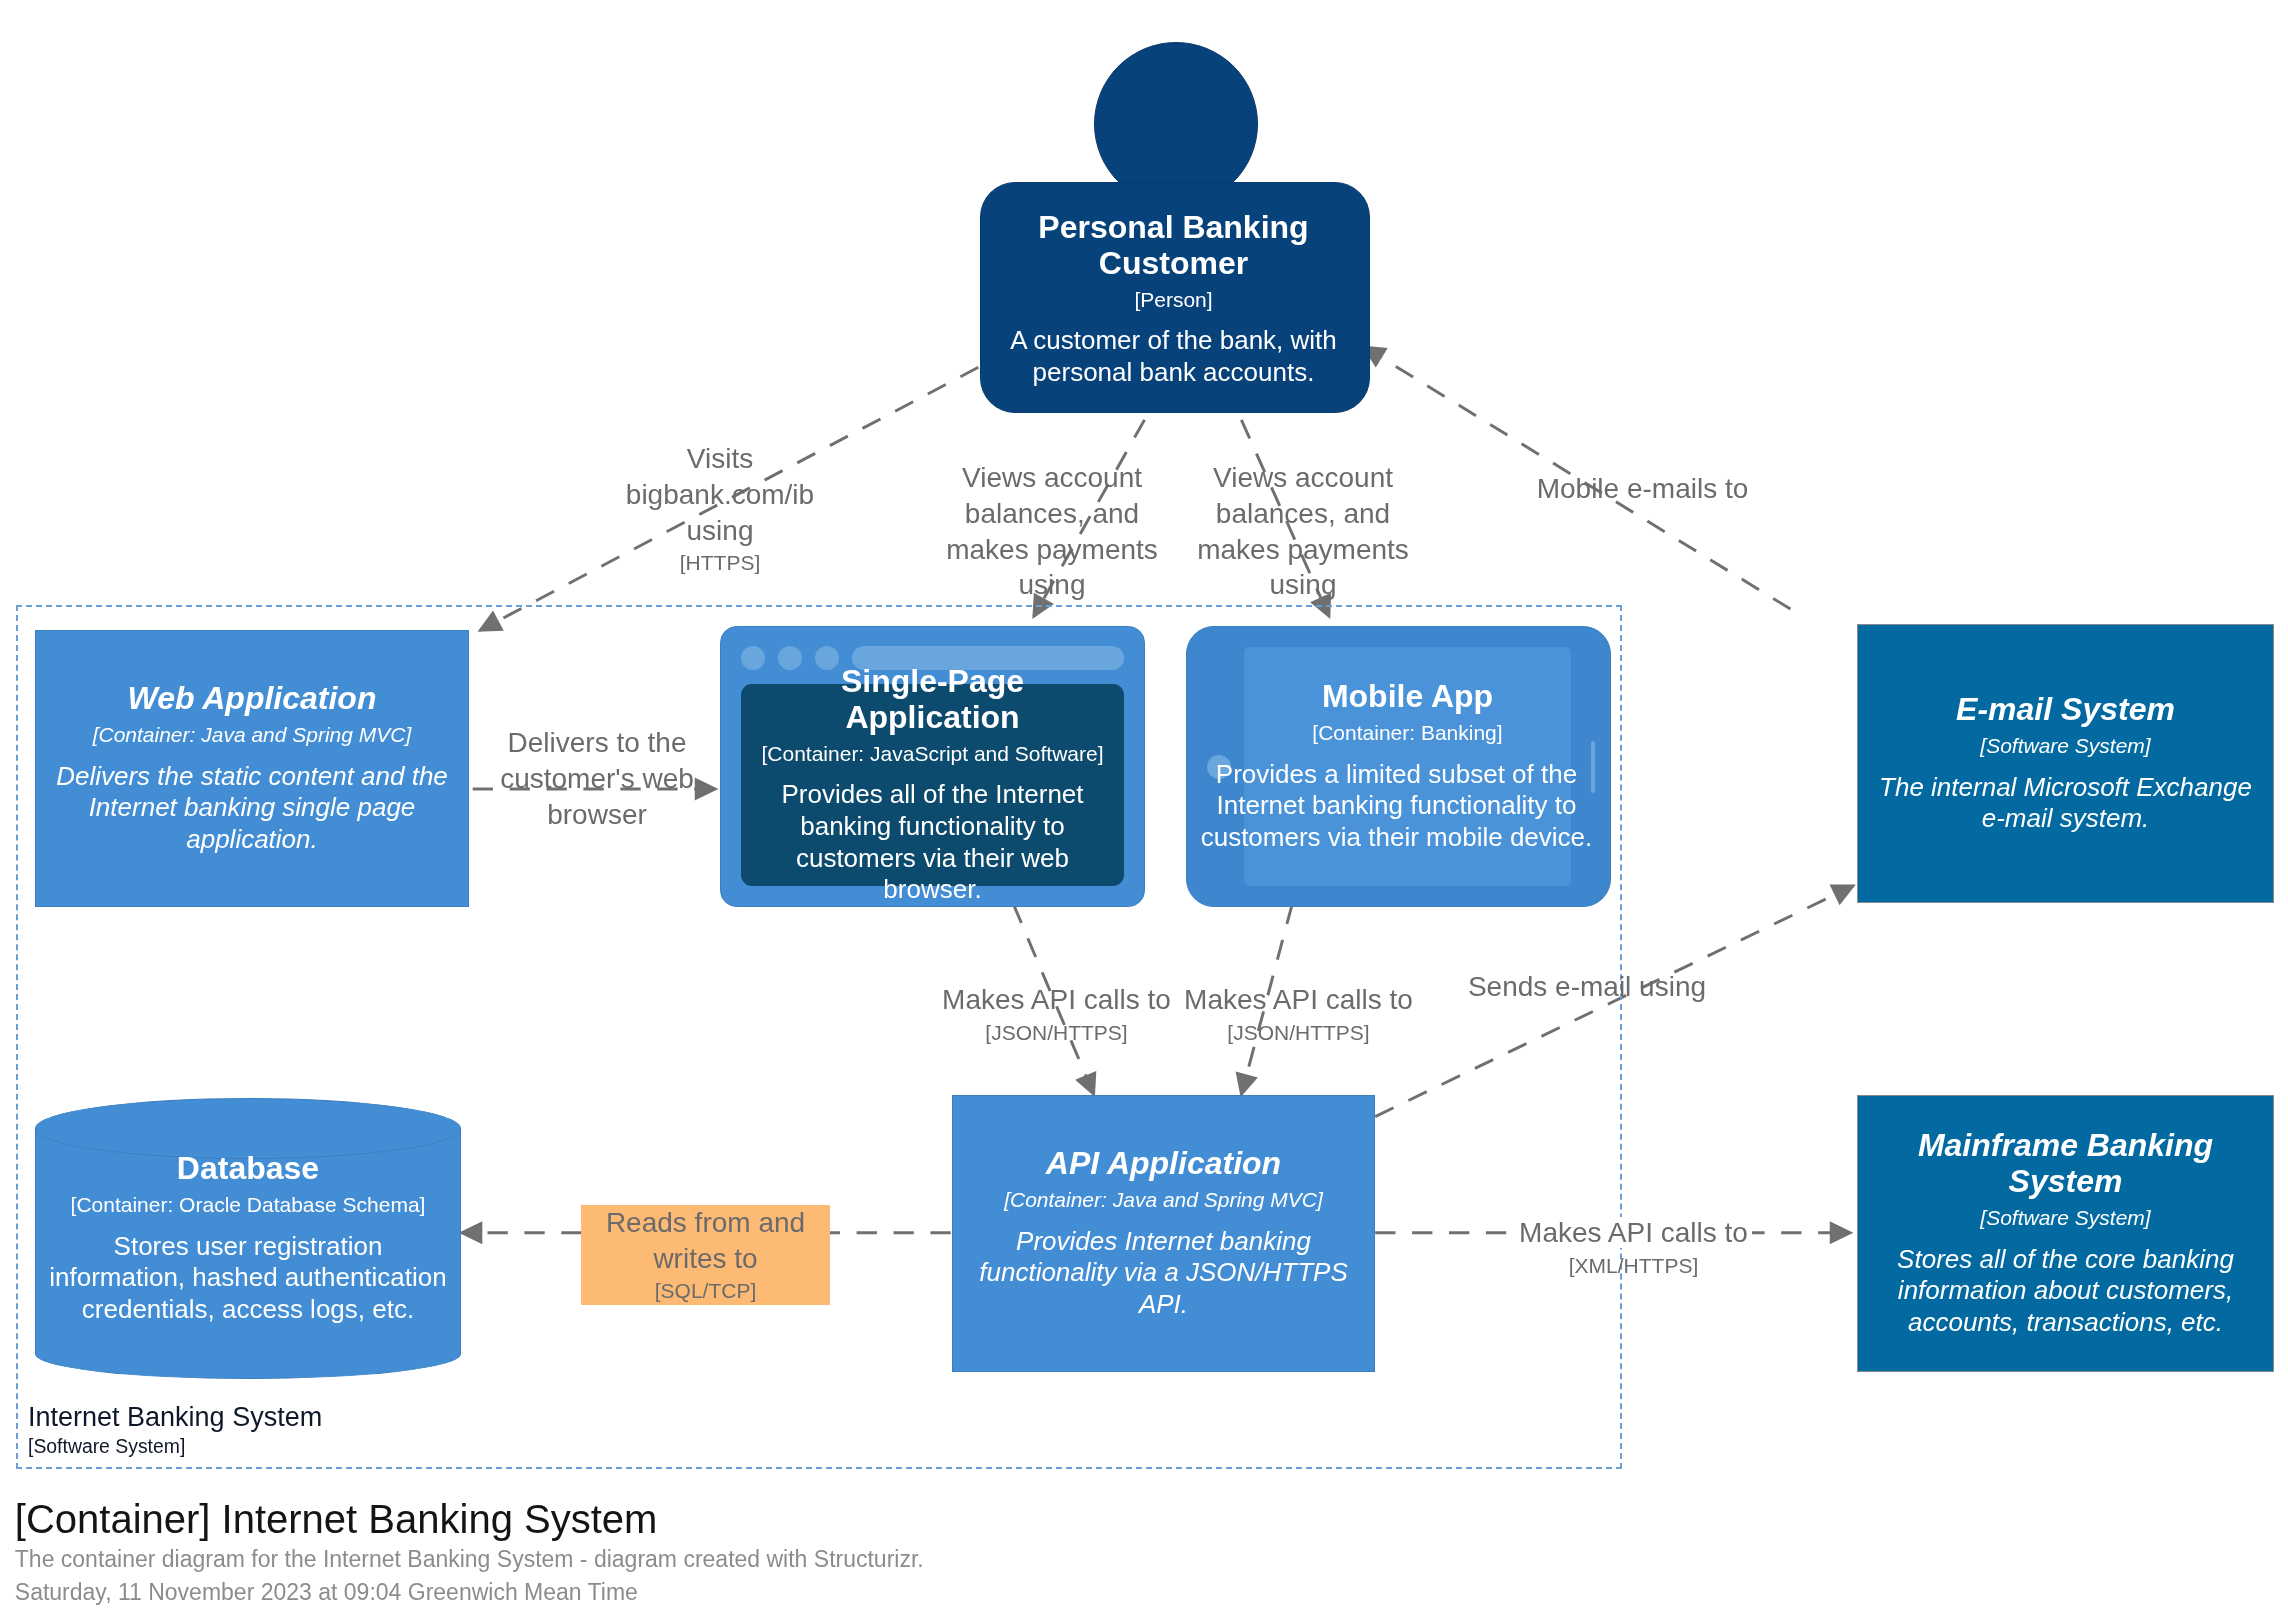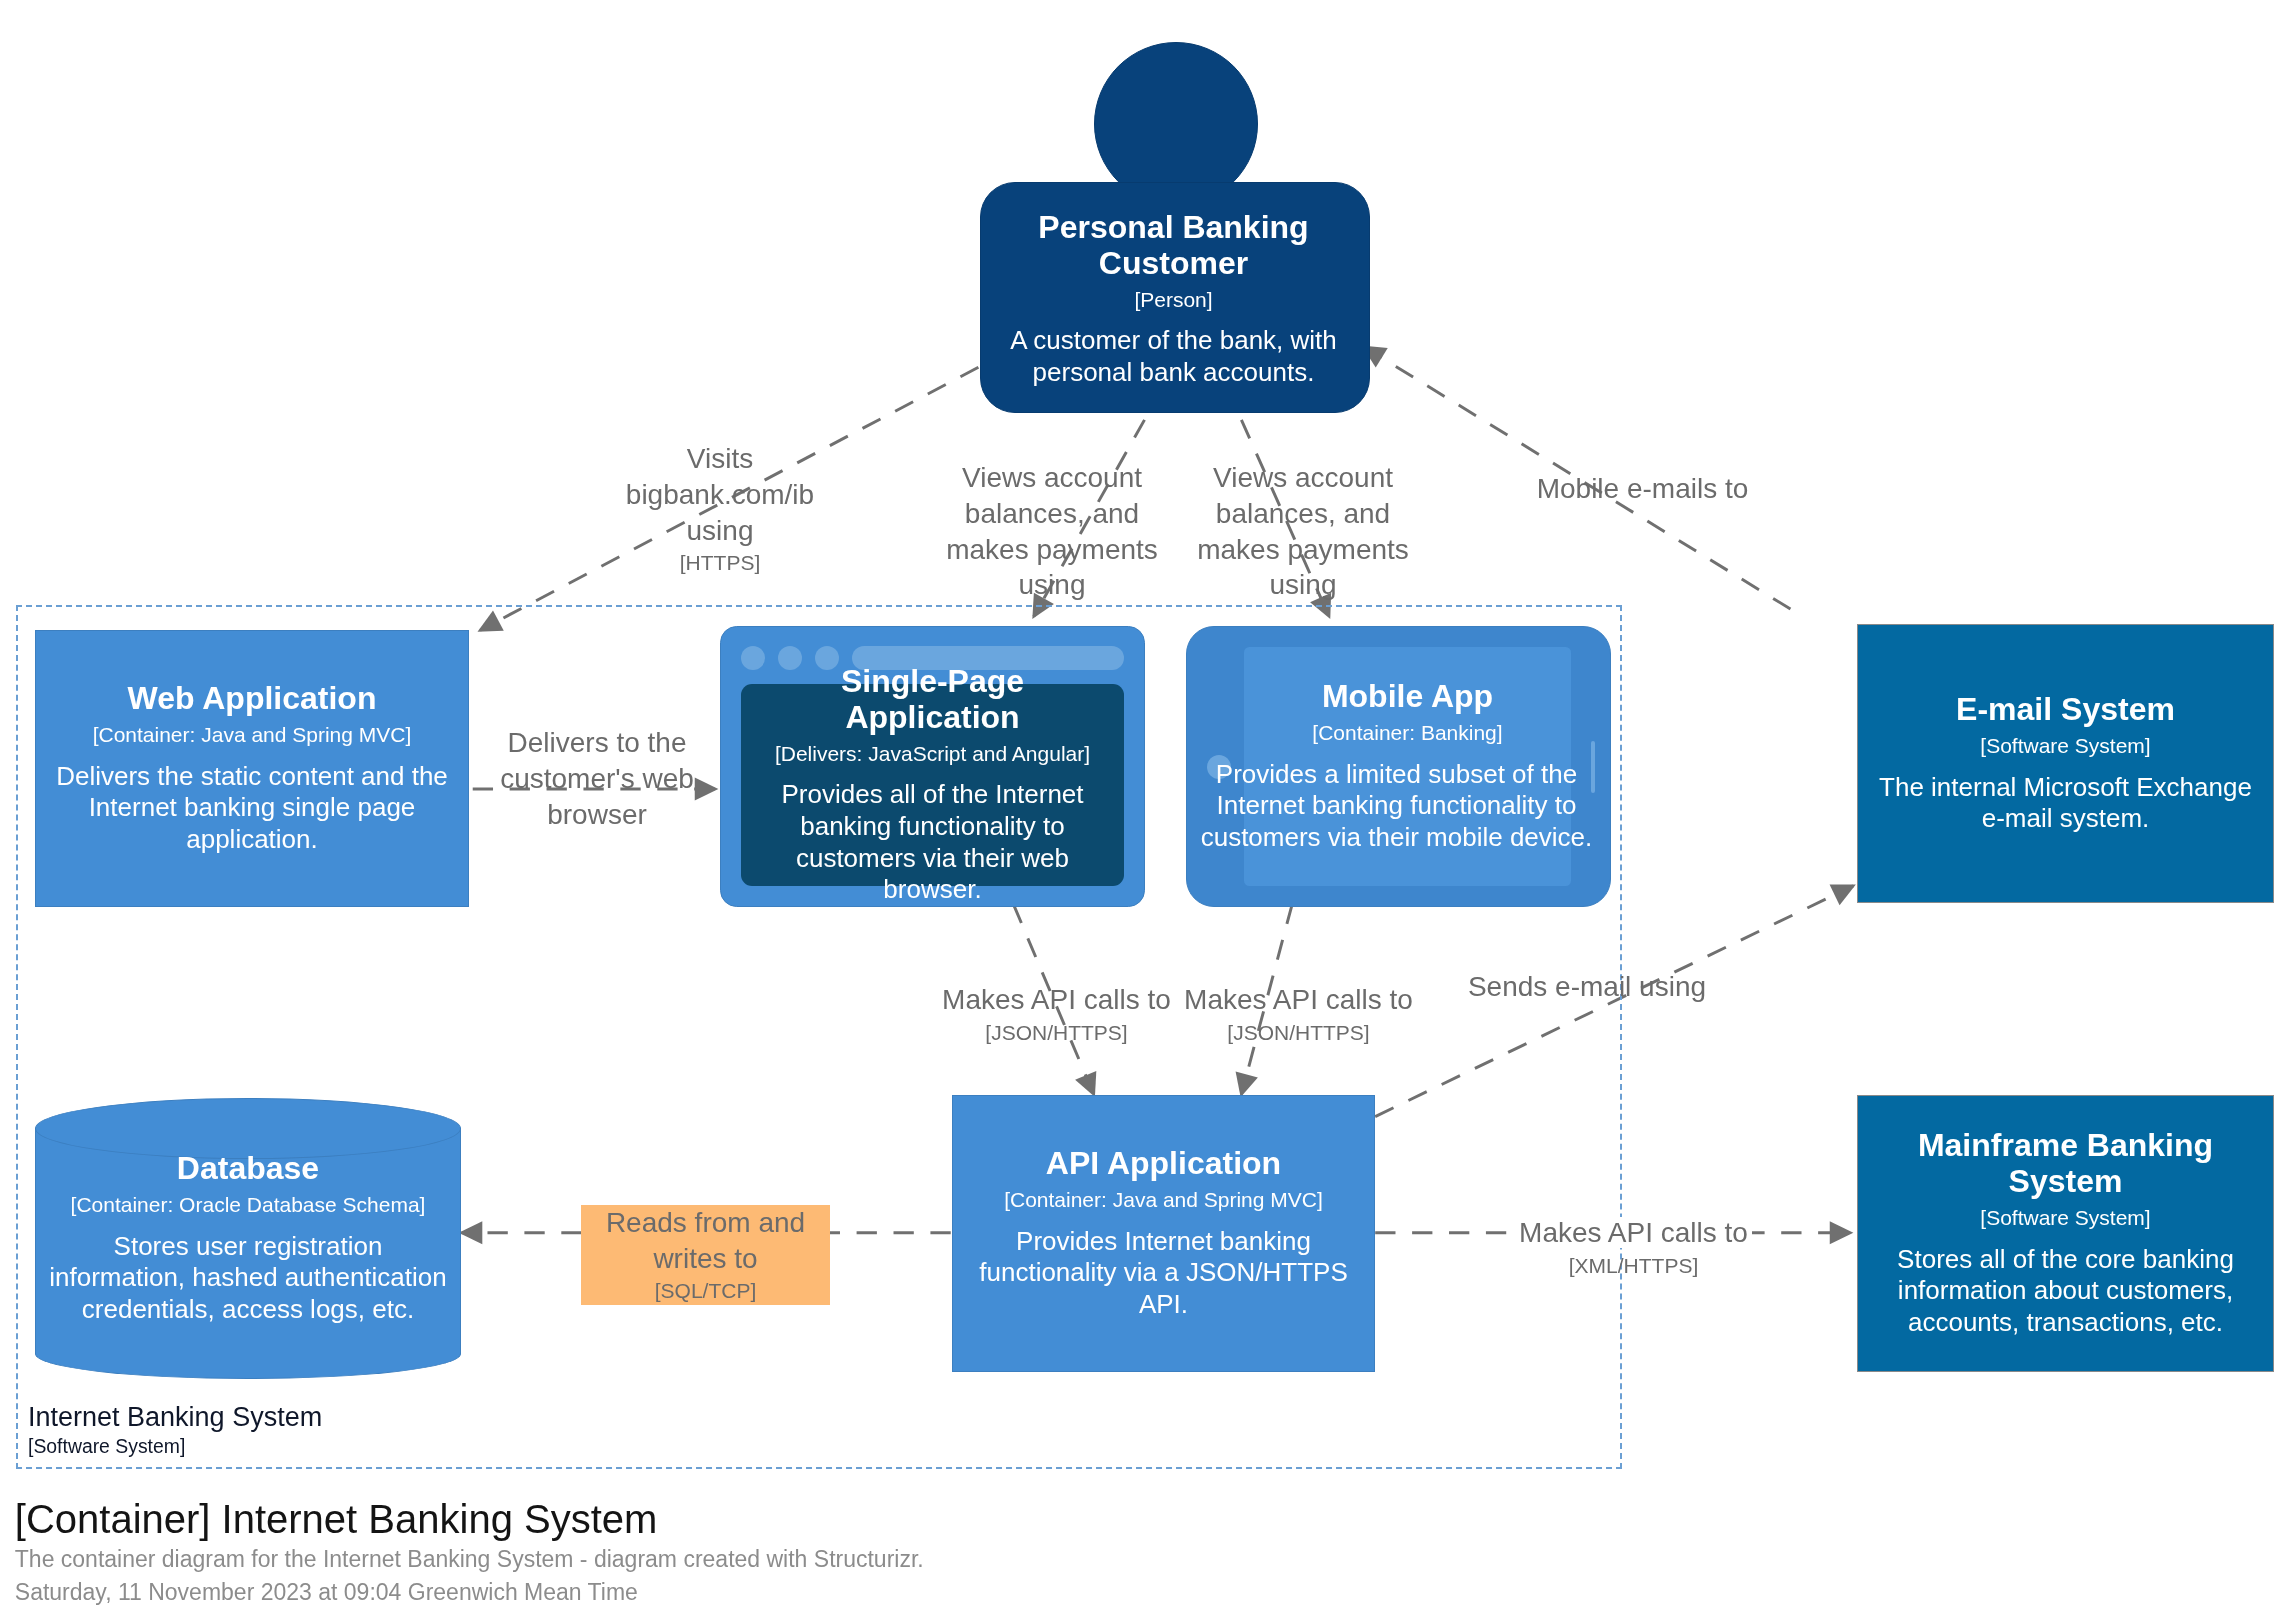--- a/index.html
+++ b/index.html
@@ -8,21 +8,21 @@
   #wires{position:absolute;left:0;top:0;width:2289px;height:1613px;}
   .node{position:absolute;box-sizing:border-box;display:flex;flex-direction:column;align-items:center;justify-content:center;text-align:center;color:#ffffff;}
   .n-title{font-weight:bold;line-height:1.12;}
   .n-tech{line-height:1.2;margin-top:5.5px;}
   .n-desc{line-height:1.22;margin-top:13px;}
   
   #person{left:1062,}
   .person-head{position:absolute;border-radius:50%;background:#08427b;border:0.9px solid #073b6f;}
   .person-body{position:absolute;border-radius:35px;background:#08427b;border:0.9px solid #073b6f;}
   
-  .box{border:0.9px solid #3c7fc0;background:#438dd5;}
+  .box{border:0.9px solid #3c7fc0;background:#438dd5;font-style:italic;}
   .box.gray{border:0.9px solid #8a8a8a;background:#0369a1;}
   
   .browser{position:absolute;background:#438dd5;border:0.9px solid #3c7fc0;border-radius:16.6px;}
   .browser-chrome{position:absolute;left:20px;top:16.6px;right:20px;height:28px;display:flex;align-items:center;gap:13px;}
   .dot{width:24px;height:24px;border-radius:50%;background:#6aa6de;}
   .urlbar{flex:1;height:24px;border-radius:12px;background:#6aa6de;}
   .browser-screen{position:absolute;left:20px;top:57px;right:20px;bottom:20px;border-radius:11px;background:#0c4a6e;display:flex;flex-direction:column;align-items:center;justify-content:center;text-align:center;color:#fff;}
   
   .mobile{position:absolute;background:#3e86cd;border:0.9px solid #3c7fc0;border-radius:28px;}
   .mobile-screen{position:absolute;left:57px;top:20px;right:39px;bottom:20px;border-radius:5.5px;background:#4a93d9;display:flex;flex-direction:column;align-items:center;justify-content:center;text-align:center;color:#fff;}
@@ -96,21 +96,21 @@
 
   <div class="browser" style="left:720px;top:626px;width:423px;height:279px;">
     <div class="browser-chrome">
       <span class="dot"></span>
       <span class="dot"></span>
       <span class="dot"></span>
       <span class="urlbar"></span>
     </div>
     <div class="browser-screen" style="padding:0 13px;">
       <div class="n-title" style="font-size:32px;">Single-Page Application</div>
-      <div class="n-tech" style="font-size:21px;">[Delivers: JavaScript and Angular]</div>
+      <div class="n-tech" style="font-size:21px;">[Container: JavaScript and Software]</div>
       <div class="n-desc" style="font-size:26px;">Provides all of the Internet banking functionality to customers via their web browser.</div>
     </div>
   </div>
 
   <div class="mobile" style="left:1186px;top:626px;width:423px;height:279px;">
     <div class="mobile-home"></div>
     <div class="mobile-speaker"></div>
     <div class="mobile-screen" style="padding:0 7.4px;">
       <div class="n-title" style="font-size:32px;">Mobile App</div>
       <div class="n-tech" style="font-size:21px;">[Container: Banking]</div>

